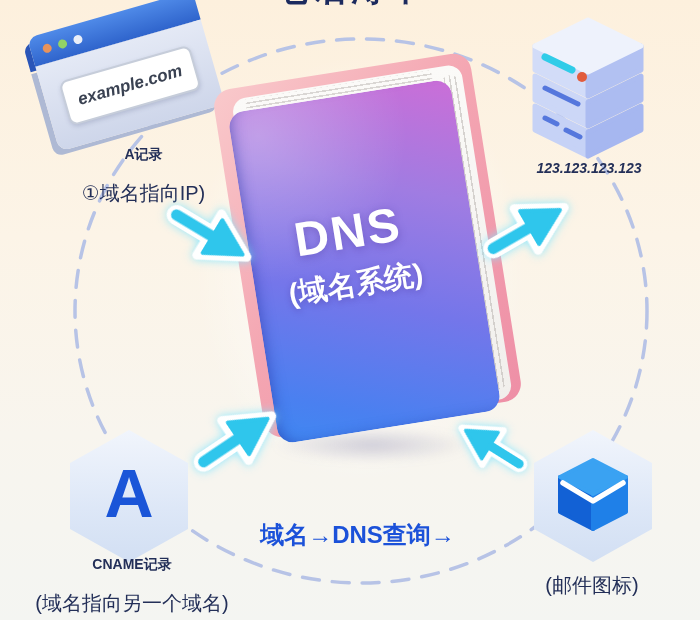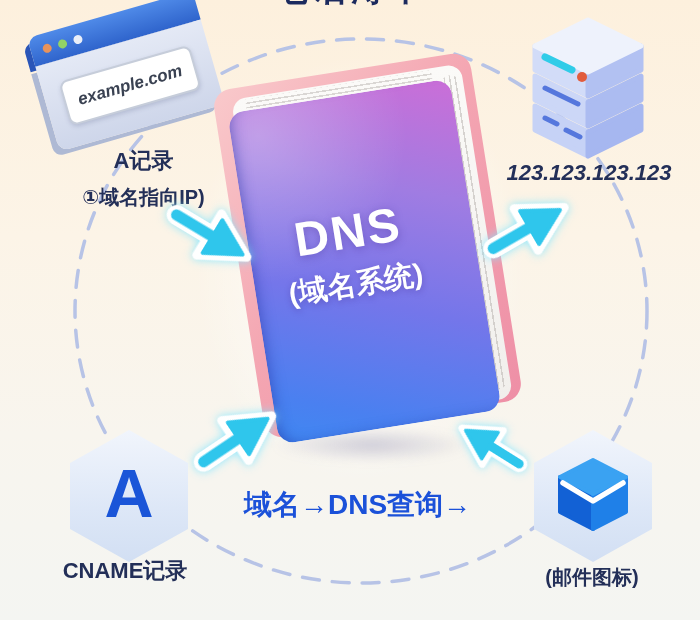--- a/index.html
+++ b/index.html
@@ -29,25 +29,25 @@
   .browser-body{height:88px;border-radius:0 0 10px 10px;
     background:linear-gradient(180deg,#e4e9f5,#ced6ea);
     box-shadow:-7px 5px 0 -1px #aeb9d4;display:flex;align-items:center;justify-content:center;}
   .address-bar{width:132px;height:42px;background:#ffffff;border:2px solid #c6cdda;
     border-radius:8px;display:flex;align-items:center;justify-content:center;
     box-shadow:0 2px 4px rgba(90,100,140,.25);}
   .address-text{font-style:italic;font-weight:700;font-size:17px;color:#3a4252;}
 
   
   .label-block{text-align:center;color:#232f58;}
-  .label-line1{font-size:22px;font-weight:600;}
-  .label-line2{font-size:20px;font-weight:700;margin-top:8px;}
+  .label-line1{font-size:14px;font-weight:600;}
+  .label-line2{font-size:20px;font-weight:400;margin-top:16px;}
   .browser-label{left:36px;top:146px;width:215px;}
   .server-label{left:490px;top:160px;width:198px;font-style:italic;}
-  .cname-label{left:1px;top:556px;width:248px;}
+  .cname-label{left:8px;top:556px;width:248px;}
   .mx-label{left:503px;top:556px;width:178px;}
 
   
   .book-wrap{left:252px;top:94px;width:225px;height:335px;transform:rotate(-9deg);}
   .book-pink{position:absolute;left:-12px;top:-24px;width:260px;height:352px;border-radius:18px;
     background:linear-gradient(135deg,#f9c9cb 0%,#f4a6b2 45%,#ee8fa6 100%);}
   .book-pages{position:absolute;left:6px;top:-13px;width:232px;height:338px;border-radius:14px;
     background:linear-gradient(180deg,#fbfaf8,#f1efec);}
   .book-pages::before{content:"";position:absolute;right:3px;top:10px;bottom:10px;width:20px;
     background:repeating-linear-gradient(90deg,rgba(0,0,0,0) 0 4px,rgba(185,180,176,.55) 4px 5.5px);
@@ -71,21 +71,21 @@
   
   .hex{width:118px;height:132px;display:flex;align-items:center;justify-content:center;
     clip-path:polygon(50% 0,100% 25%,100% 75%,50% 100%,0 75%,0 25%);
     background:linear-gradient(180deg,#f1f5fc 0%,#dde7f7 60%,#d2dff3 100%);}
   .hex-a{left:70px;top:430px;}
   .hex-mx{left:534px;top:430px;}
   .hex-letter{font-size:68px;font-weight:800;color:#1a55d8;line-height:1;padding-bottom:6px;}
 
   
   .flow-text{left:225px;top:488px;width:265px;text-align:center;color:#1b51d9;font-weight:800;}
-  .flow-line{font-size:28px;line-height:1.23;}
+  .flow-line{font-size:24px;line-height:1.23;margin-top:32px;}
 
   
   .arrow{filter:drop-shadow(0 0 5px rgba(130,230,255,.9));}
   .arrow-1{left:155px;top:193px;transform:rotate(31deg);}
   .arrow-2{left:472px;top:187px;transform:rotate(-30deg);}
   .arrow-3{left:181px;top:398px;transform:rotate(-34deg);}
   .arrow-4{left:437px;top:405px;transform:rotate(-148deg) scale(.82);}
 </style>
 </head>
 <body>
@@ -176,20 +176,21 @@
     <polygon points="54,18 98,42 54,66" fill="#ffffff" stroke="#ffffff" stroke-width="9" stroke-linejoin="round"></polygon>
     <path d="M16 42 H60" stroke="#2fc6ec" stroke-width="11" stroke-linecap="round" fill="none"></path>
     <polygon points="58,23 93,42 58,61" fill="#2fc6ec" stroke="#2fc6ec" stroke-width="4" stroke-linejoin="round"></polygon>
   </svg>
 
   <div class="abs hex hex-a">
     <span class="hex-letter">A</span>
   </div>
   <div class="abs label-block cname-label">
     <div class="label-line1">CNAME记录</div>
+    <div class="label-line2">(域名指向另一个域名)</div>
   </div>
 
   <div class="abs hex hex-mx">
     <svg width="76" height="82" viewBox="0 0 76 82">
       <g stroke-linejoin="round">
         <polygon points="38,5 71,22 71,57 38,74 5,57 5,22" fill="none"></polygon>
         <polygon points="5,22 38,39 38,74 5,57" fill="#1261d5" stroke="#1261d5" stroke-width="4"></polygon>
         <polygon points="71,22 38,39 38,74 71,57" fill="#1f80e8" stroke="#1f80e8" stroke-width="4"></polygon>
         <polygon points="38,5 71,22 38,39 5,22" fill="#3aa2f2" stroke="#3aa2f2" stroke-width="4"></polygon>
       </g>

